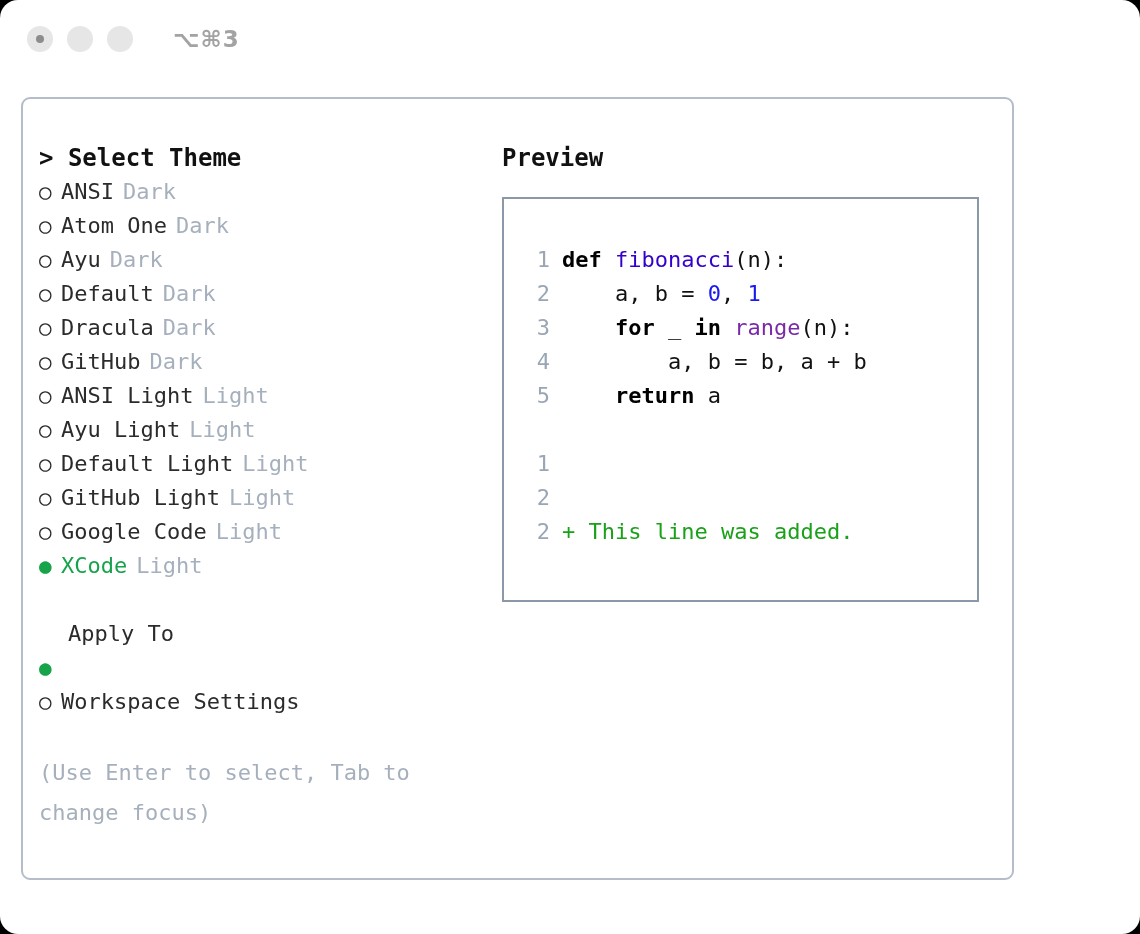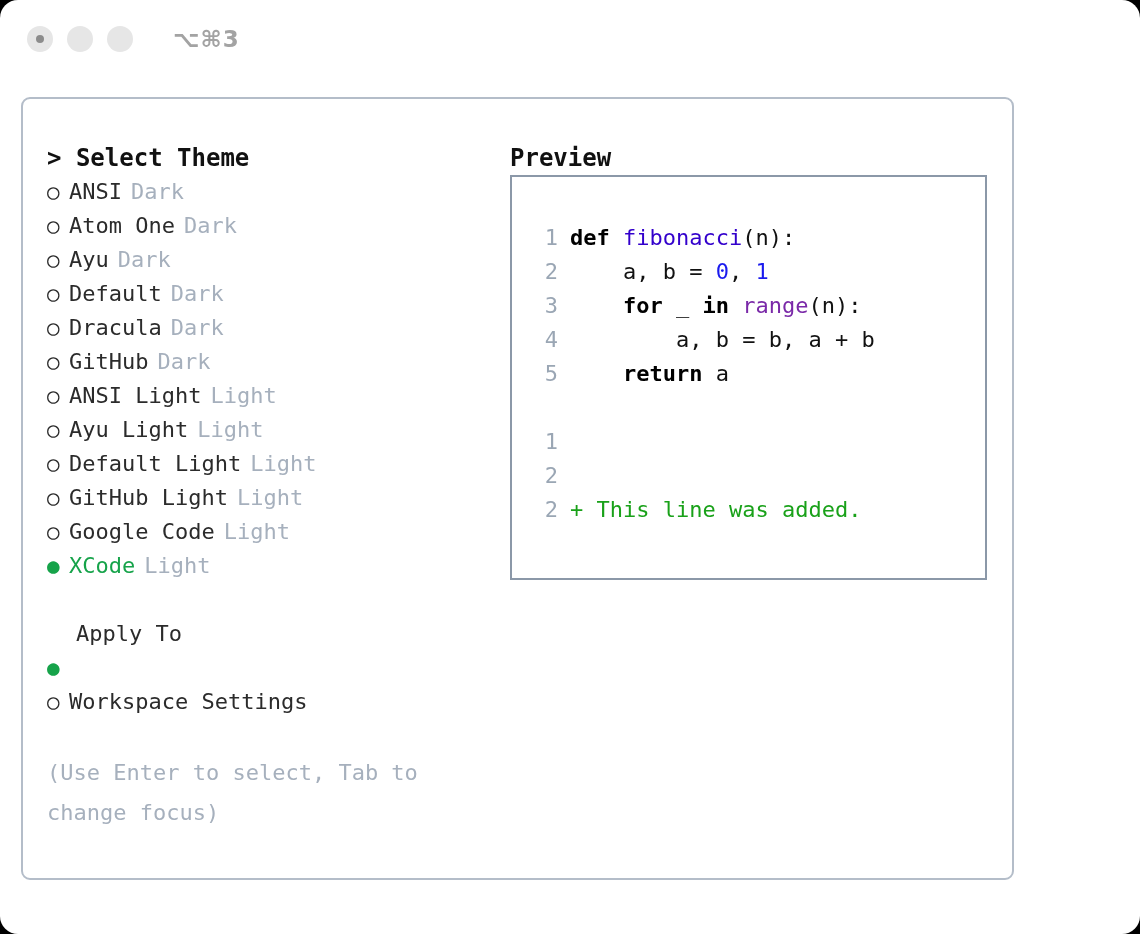--- a/index.html
+++ b/index.html
@@ -67,21 +67,20 @@
   .panel {
     position: absolute;
     left: 21px;
     top: 97px;
     width: 993px;
     height: 783px;
     border: 2px solid #b4bdc9;
     border-radius: 9px;
     box-sizing: border-box;
     background: #ffffff;
-    padding-left: 8px;
   }
 
   .panel-inner {
     position: relative;
     width: 100%;
     height: 100%;
   }
 
   
   .left-col {
@@ -143,20 +142,21 @@
     position: absolute;
     left: 479px;
     top: 42px;
     width: 480px;
   }
   .preview-title {
     font-size: 24px;
     font-weight: bold;
     color: #111111;
     line-height: 34px;
+    margin-bottom: 22px;
   }
   .preview-box {
     width: 477px;
     height: 405px;
     border: 2px solid #8b98a8;
     box-sizing: border-box;
     background: #ffffff;
     padding: 44px 0 0 0;
   }
   .code-line {

